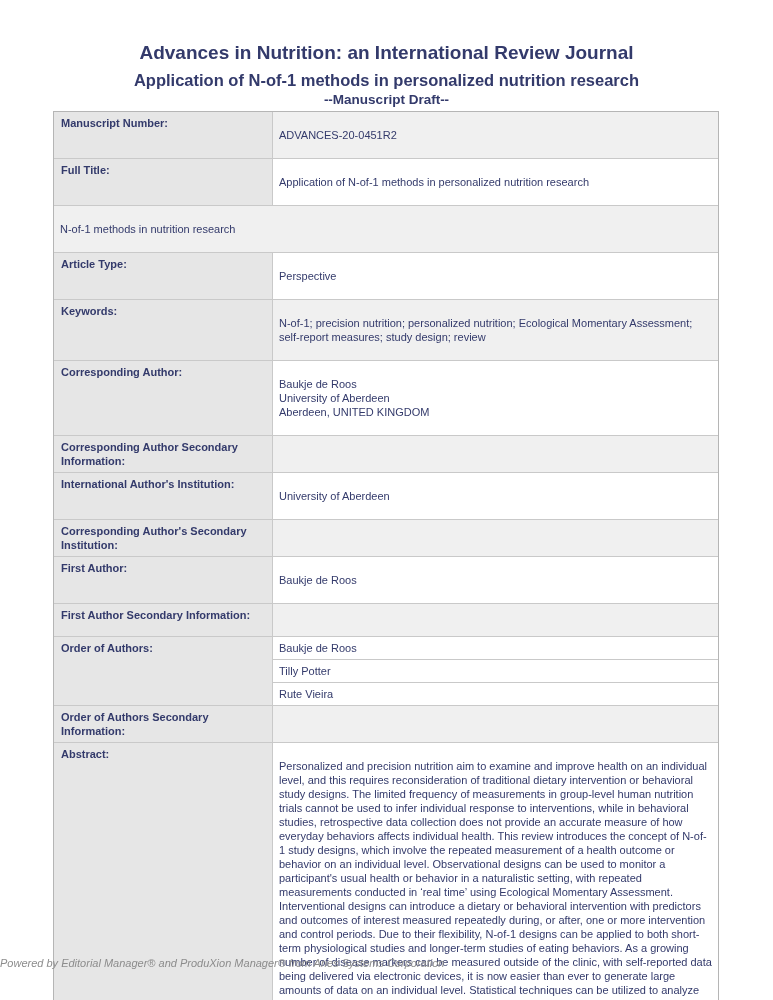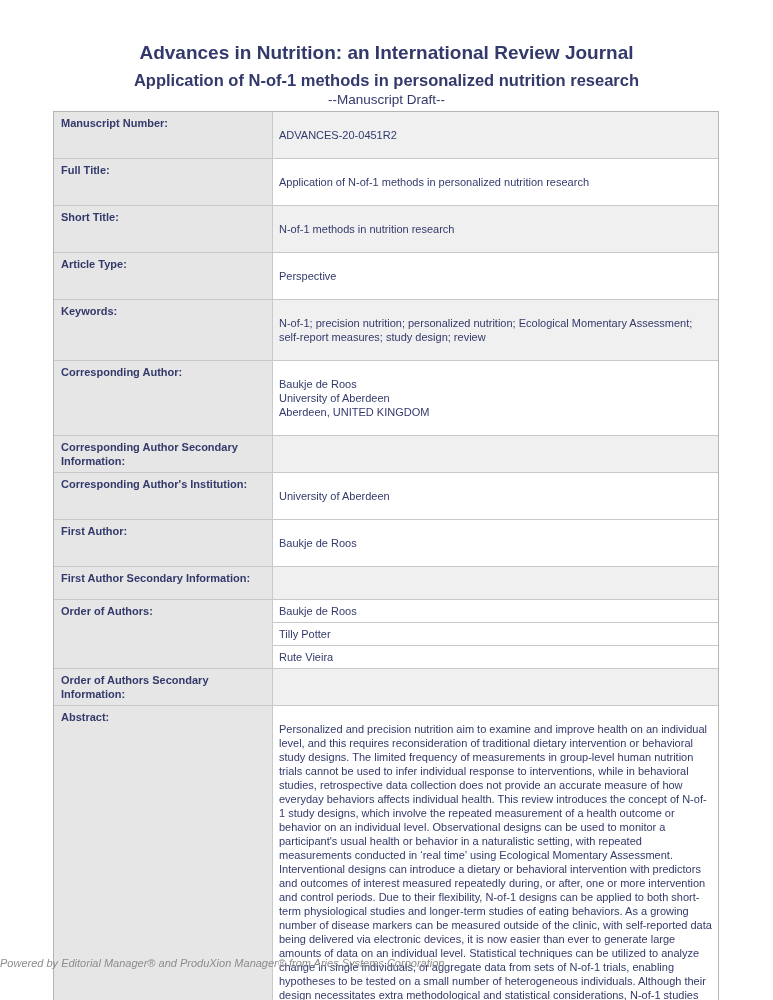--- a/index.html
+++ b/index.html
@@ -17,21 +17,21 @@
     background: #ffffff;
     font-family: "Liberation Sans", sans-serif;
     color: var(--navy);
     position: relative;
   }
   .page { width: 773px; height: 1000px; position: relative; overflow: hidden; }
 
   .header { text-align: center; padding-top: 42px; }
   .journal-title { font-size: 19px; font-weight: bold; margin: 0 0 7px 0; }
   .manuscript-title { font-size: 16.5px; font-weight: bold; margin: 0; }
-  .draft-label { font-size: 13.5px; font-weight: normal; margin: 2px 0 0 0; }
+  .draft-label { font-size: 13.5px; font-weight: bold; margin: 2px 0 0 0; }
 
   .ms-table {
     position: absolute;
     left: 53px; top: 111px;
     width: 666px;
     border: 1px solid var(--outer-border);
     font-size: 11px;
     line-height: 14px;
   }
   .row { display: flex; border-bottom: 1px solid var(--border); }
@@ -73,21 +73,20 @@
   <div class="ms-table">
       <div class="row odd">
         <div class="cell label">Manuscript Number:</div>
         <div class="cell value">ADVANCES-20-0451R2</div>
       </div>
       <div class="row even">
         <div class="cell label">Full Title:</div>
         <div class="cell value">Application of N-of-1 methods in personalized nutrition research</div>
       </div>
       <div class="row odd">
-        <div class="cell label">Short Title:</div>
         <div class="cell value">N-of-1 methods in nutrition research</div>
       </div>
       <div class="row even">
         <div class="cell label">Article Type:</div>
         <div class="cell value">Perspective</div>
       </div>
       <div class="row odd">
         <div class="cell label">Keywords:</div>
         <div class="cell value">N-of-1;  precision nutrition;  personalized nutrition;  Ecological Momentary Assessment; self-report measures;  study design;  review</div>
       </div>
@@ -97,22 +96,26 @@
           <div class="line">Baukje de Roos</div>
           <div class="line">University of Aberdeen</div>
           <div class="line">Aberdeen, UNITED KINGDOM</div>
         </div>
       </div>
       <div class="row odd">
         <div class="cell label">Corresponding Author Secondary Information:</div>
         <div class="cell value"></div>
       </div>
       <div class="row even">
-        <div class="cell label">Corresponding Author's Institution:</div>
+        <div class="cell label">International Author's Institution:</div>
         <div class="cell value">University of Aberdeen</div>
+      </div>
+      <div class="row odd">
+        <div class="cell label">Corresponding Author's Secondary Institution:</div>
+        <div class="cell value"></div>
       </div>
       <div class="row even">
         <div class="cell label">First Author:</div>
         <div class="cell value">Baukje de Roos</div>
       </div>
       <div class="row odd">
         <div class="cell label">First Author Secondary Information:</div>
         <div class="cell value"></div>
       </div>
       <div class="row even">

